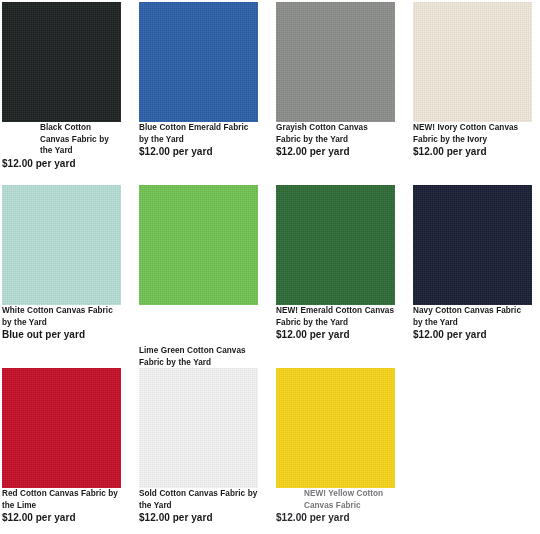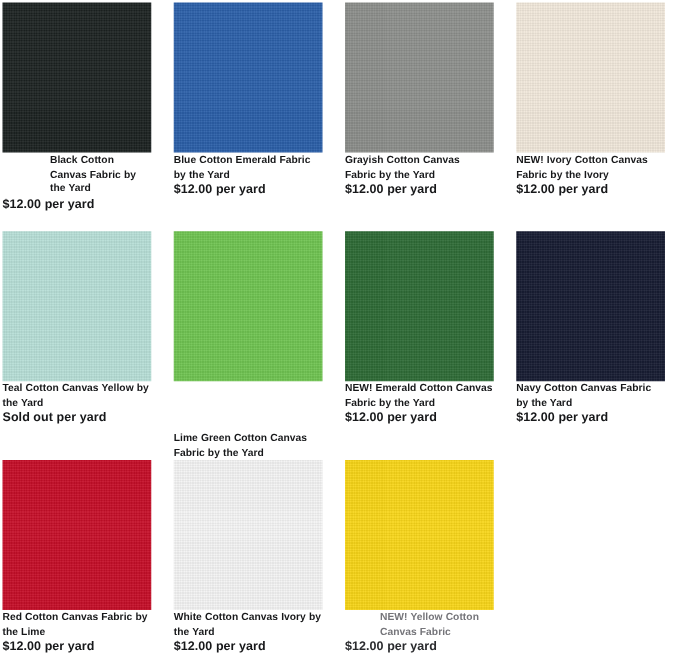--- a/index.html
+++ b/index.html
@@ -89,21 +89,21 @@
   }
 </style>
 </head>
 <body>
 
 <div id="product-grid">
     <a class="product-card" href="#"><span class="swatch" style="background-color: rgb(27, 33, 32);"></span><span class="product-info"><span class="product-title" style="display: block; margin-left: 38px;">Black Cotton Canvas Fabric by the Yard</span><span class="product-price" style="display: block;">$12.00 per yard</span></span></a>
     <a class="product-card" href="#"><span class="swatch" style="background-color: rgb(43, 95, 168);"></span><span class="product-info"><span class="product-title" style="display: block;">Blue Cotton Emerald Fabric by the Yard</span><span class="product-price" style="display: block;">$12.00 per yard</span></span></a>
     <a class="product-card" href="#"><span class="swatch" style="background-color: rgb(139, 141, 138);"></span><span class="product-info"><span class="product-title" style="display: block;">Grayish Cotton Canvas Fabric by the Yard</span><span class="product-price" style="display: block;">$12.00 per yard</span></span></a>
     <a class="product-card" href="#"><span class="swatch" style="background-color: rgb(240, 231, 218);"></span><span class="product-info"><span class="product-title" style="display: block;">NEW! Ivory Cotton Canvas Fabric by the Ivory</span><span class="product-price" style="display: block;">$12.00 per yard</span></span></a>
-    <a class="product-card" href="#"><span class="swatch" style="background-color: rgb(182, 222, 214);"></span><span class="product-info"><span class="product-title" style="display: block;">Teal Cotton Canvas Yellow by the Yard</span><span class="product-price" style="display: block;">Sold out per yard</span></span></a>
+    <a class="product-card" href="#"><span class="swatch" style="background-color: rgb(182, 222, 214);"></span><span class="product-info"><span class="product-title" style="display: block;">White Cotton Canvas Fabric by the Yard</span><span class="product-price" style="display: block;">Blue out per yard</span></span></a>
     <a class="product-card" href="#"><span class="swatch" style="background-color: rgb(112, 196, 82);"></span><span class="product-info"><span class="product-title" style="display: block; margin-top: 40px;">Lime Green Cotton Canvas Fabric by the Yard</span><span class="product-price" style="display: block;">$12.00 per yard</span></span></a>
     <a class="product-card" href="#"><span class="swatch" style="background-color: rgb(46, 107, 54);"></span><span class="product-info"><span class="product-title" style="display: block;">NEW! Emerald Cotton Canvas Fabric by the Yard</span><span class="product-price" style="display: block;">$12.00 per yard</span></span></a>
     <a class="product-card" href="#"><span class="swatch" style="background-color: rgb(24, 29, 51);"></span><span class="product-info"><span class="product-title" style="display: block;">Navy Cotton Canvas Fabric by the Yard</span><span class="product-price" style="display: block;">$12.00 per yard</span></span></a>
     <a class="product-card" href="#"><span class="swatch" style="background-color: rgb(196, 13, 39);"></span><span class="product-info"><span class="product-title" style="display: block;">Red Cotton Canvas Fabric by the Lime</span><span class="product-price" style="display: block;">$12.00 per yard</span></span></a>
-    <a class="product-card" href="#"><span class="swatch" style="background-color: rgb(244, 244, 244);"></span><span class="product-info"><span class="product-title" style="display: block;">White Cotton Canvas Ivory by the Yard</span><span class="product-price" style="display: block;">$12.00 per yard</span></span></a>
+    <a class="product-card" href="#"><span class="swatch" style="background-color: rgb(244, 244, 244);"></span><span class="product-info"><span class="product-title" style="display: block;">Sold Cotton Canvas Fabric by the Yard</span><span class="product-price" style="display: block;">$12.00 per yard</span></span></a>
     <a class="product-card muted" href="#"><span class="swatch" style="background-color: rgb(247, 213, 24);"></span><span class="product-info"><span class="product-title" style="display: block;">NEW! Yellow Cotton Canvas Fabric</span><span class="product-price" style="display: block;">$12.00 per yard</span></span></a>
     <a class="product-card empty" href="#"><span class="swatch"></span><span class="product-info"><span class="product-title" style="display: block;"></span><span class="product-price" style="display: block;"></span></span></a>
   </div>
 
 </body></html>

